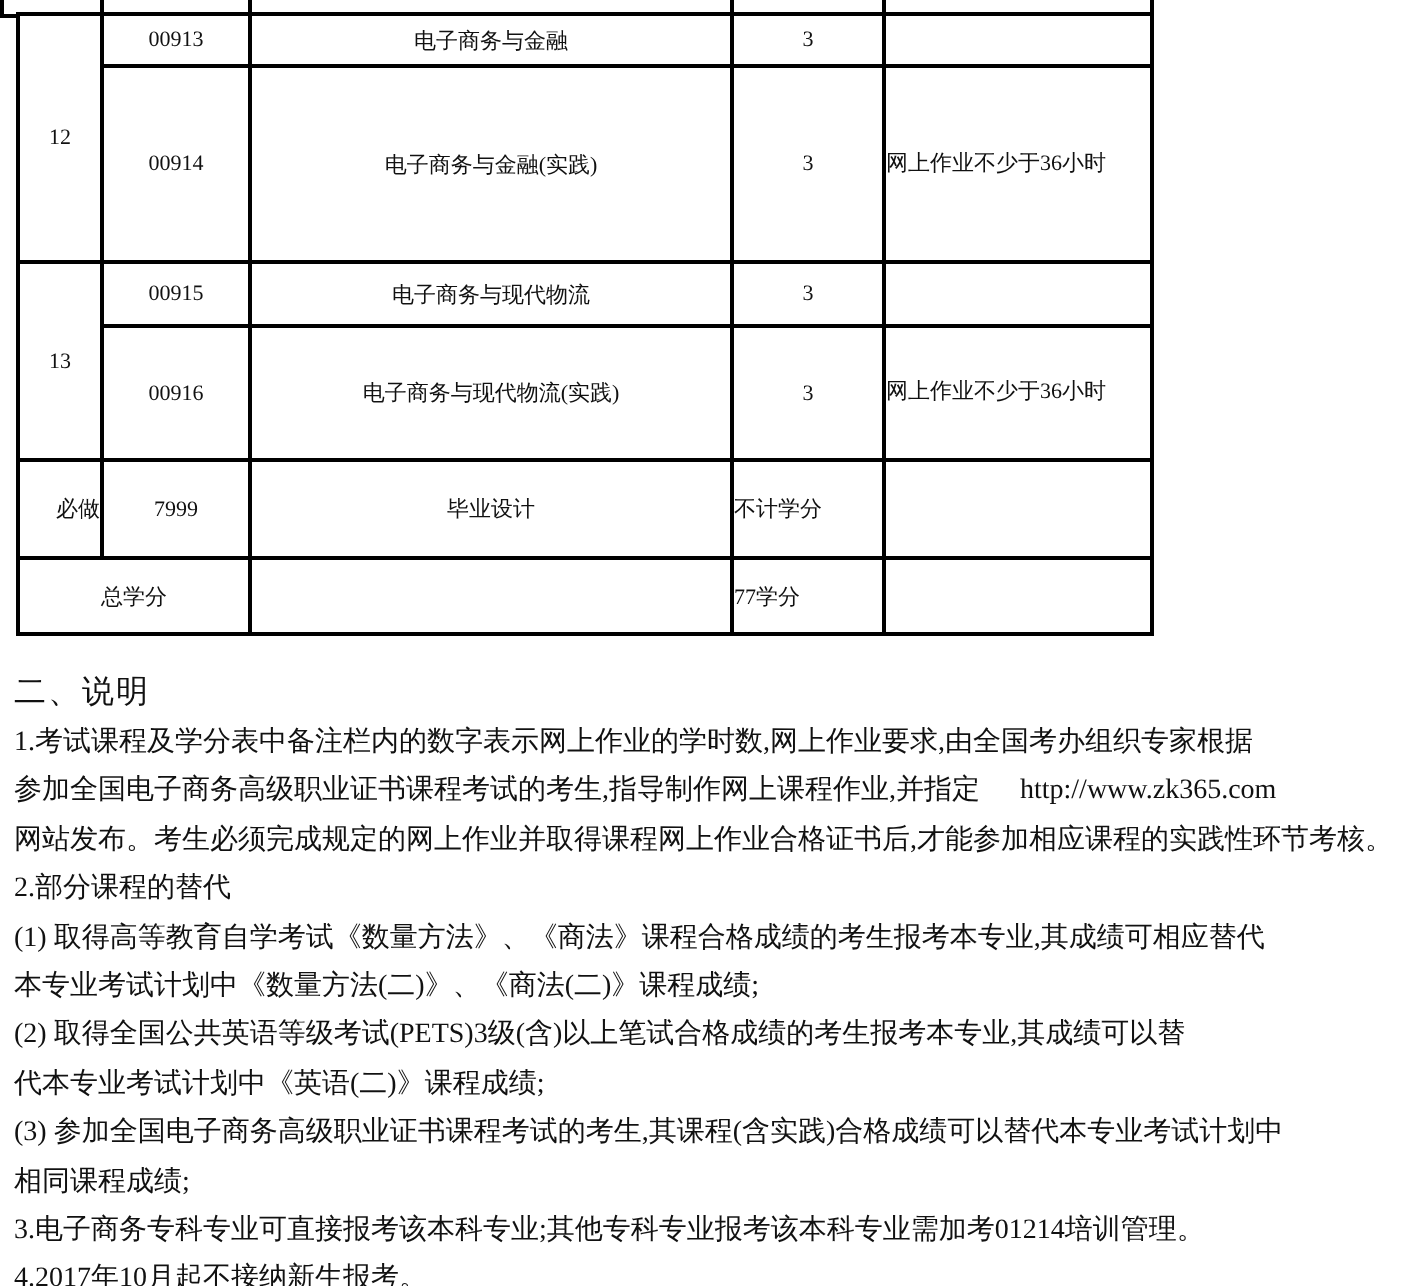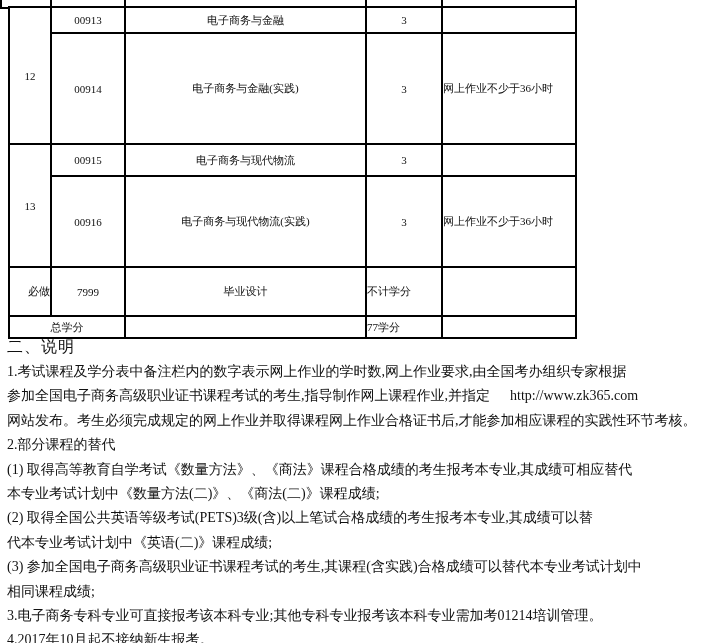--- a/index.html
+++ b/index.html
@@ -94,51 +94,51 @@
   </tr>
 
   <tr style="height:26px">
     <td class="c-id" rowspan="2">12</td>
     <td class="c-code">00913</td>
     <td class="c-name">电子商务与金融</td>
     <td class="c-credit">3</td>
     <td class="c-note"></td>
   </tr>
 
-  <tr style="height:111px">
+  <tr style="height:98px">
     <td class="c-code">00914</td>
     <td class="c-name">电子商务与金融(实践)</td>
     <td class="c-credit">3</td>
     <td class="c-note">网上作业不少于36小时</td>
   </tr>
 
   <tr style="height:32px">
     <td class="c-id" rowspan="2">13</td>
     <td class="c-code">00915</td>
     <td class="c-name">电子商务与现代物流</td>
     <td class="c-credit">3</td>
     <td class="c-note"></td>
   </tr>
 
-  <tr style="height:91px">
+  <tr style="height:67px">
     <td class="c-code">00916</td>
     <td class="c-name">电子商务与现代物流(实践)</td>
     <td class="c-credit">3</td>
     <td class="c-note">网上作业不少于36小时</td>
   </tr>
 
   <tr style="height:49px">
     <td class="c-id id-pad va-top">必做</td>
     <td class="c-code">7999</td>
     <td class="c-name">毕业设计</td>
     <td class="ta-left va-top">不计学分</td>
     <td class="c-note"></td>
   </tr>
 
-  <tr style="height:22px">
+  <tr style="height:38px">
     <td class="c-total" colspan="2">总学分</td>
     <td></td>
     <td class="ta-left">77学分</td>
     <td></td>
   </tr>
 </tbody>
   </table>
 
 <div class="notes">
   <div class="note-heading">二、说明</div>

